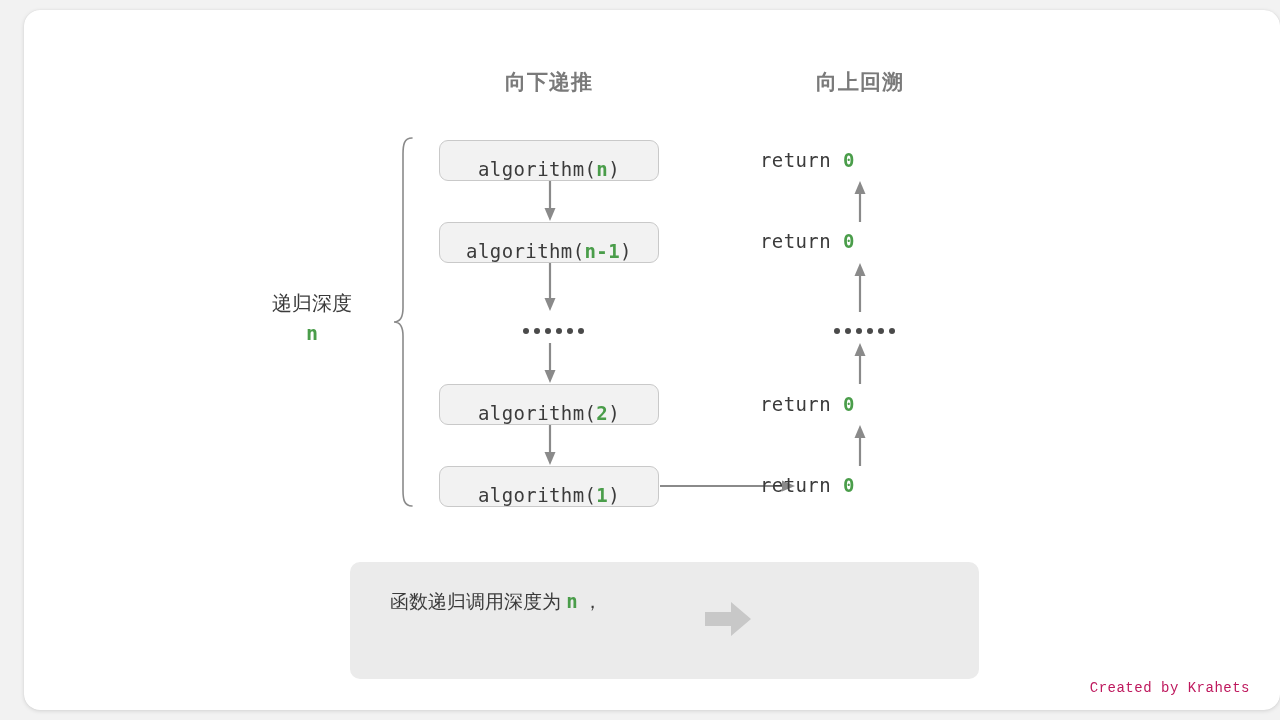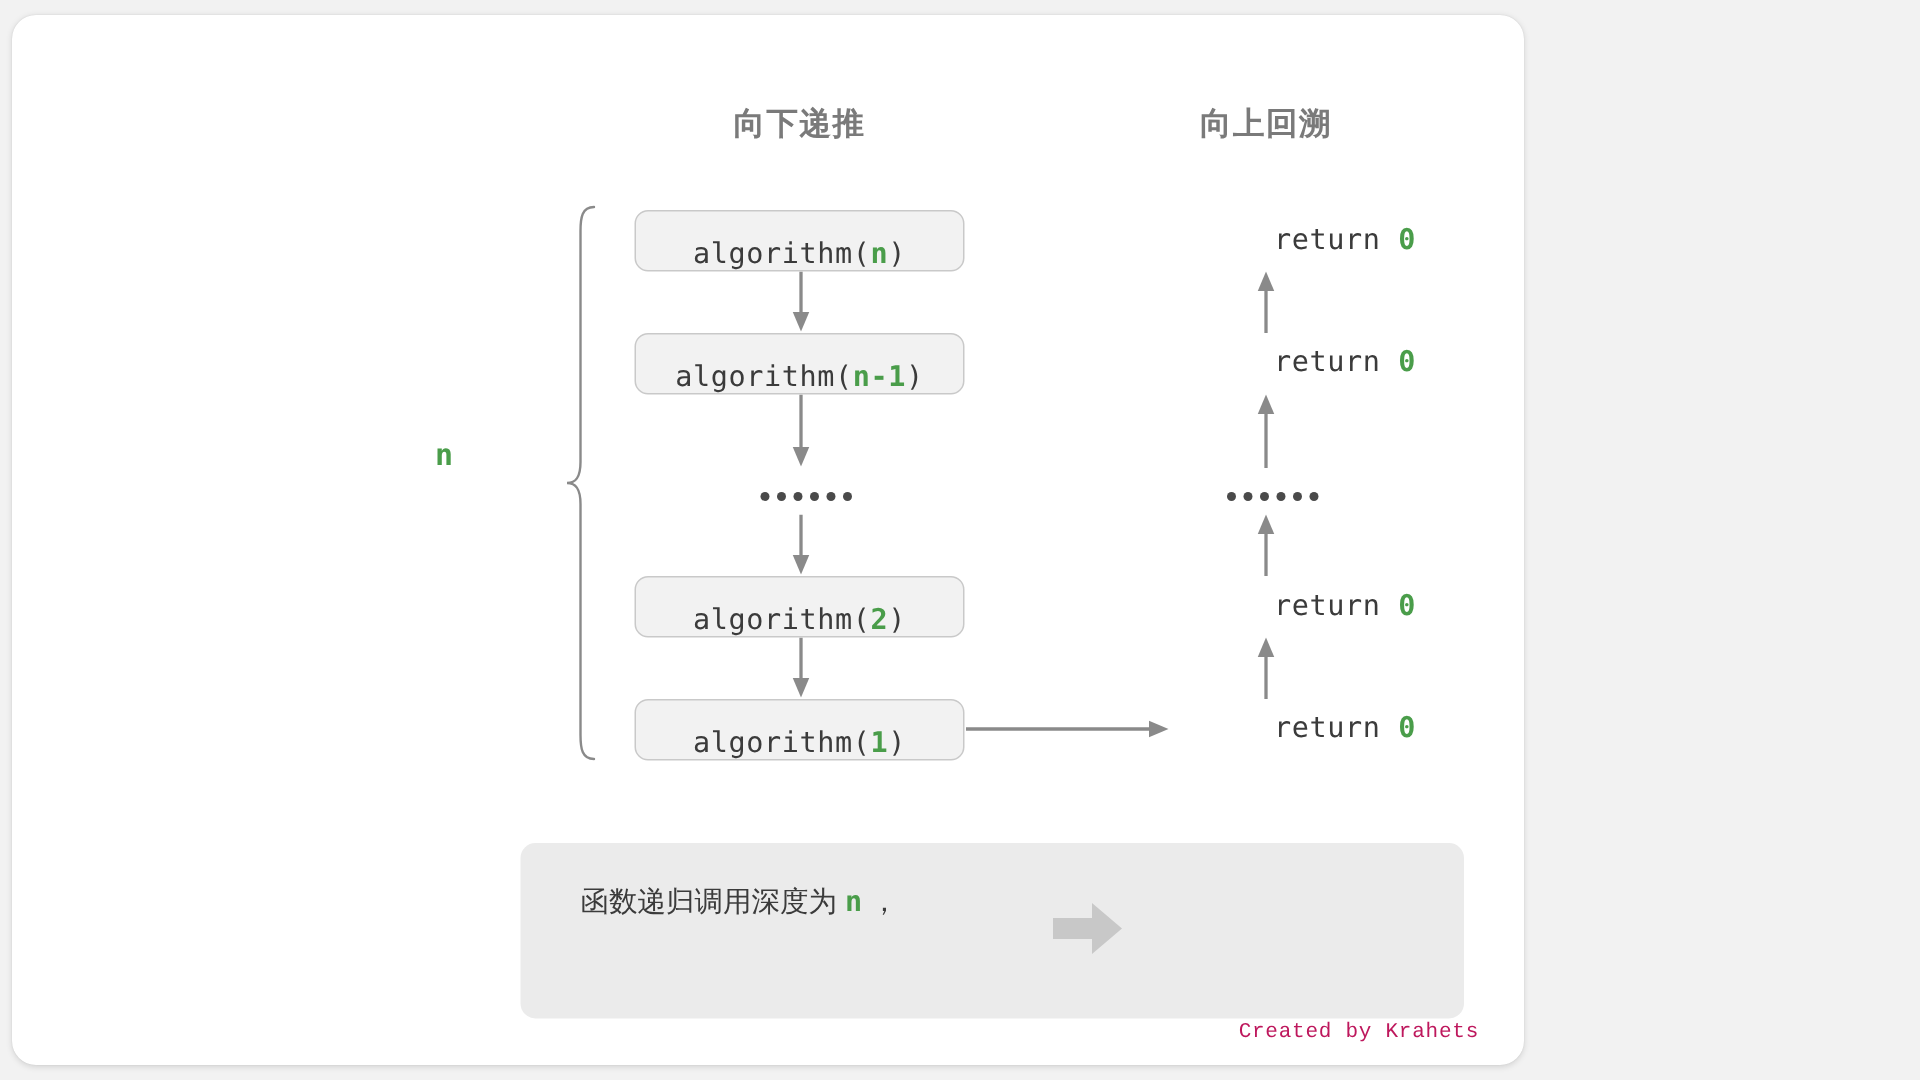--- a/index.html
+++ b/index.html
@@ -5,23 +5,23 @@
   html, body {
     margin: 0;
     padding: 0;
     width: 1280px;
     height: 720px;
     background: #f2f2f2;
     font-family: "Liberation Sans", sans-serif;
   }
   #card {
     position: absolute;
-    left: 8px;
+    left: 24px;
     top: 10px;
-    width: 1008px;
+    width: 1256px;
     height: 700px;
     background: #ffffff;
     border-radius: 16px;
     box-shadow: 0 1px 4px rgba(0,0,0,0.13), 0 0 1px rgba(0,0,0,0.10);
     overflow: hidden;
   }
   .abs { position: absolute; }
 
   
   .col-head {
@@ -51,21 +51,21 @@
   }
   .grn { color: #4a9d4a; font-weight: bold; }
 
   
   .ret {
     font-family: "DejaVu Sans Mono", "Liberation Mono", monospace;
     font-size: 19px;
     color: #3b3b3b;
     letter-spacing: 0.4px;
     white-space: nowrap;
-    text-align: right;
+    text-align: left;
   }
 
   
   .dots {
     display: flex;
     gap: 5px;
     align-items: center;
   }
   .dots i {
     display: block;
@@ -104,21 +104,20 @@
 
   
   #panel {
     position: absolute;
     left: 326px;
     top: 552px;
     width: 629px;
     height: 117px;
     background: #ebebeb;
     border-radius: 10px;
-    margin-left: 13px;
   }
   .panel-left {
     position: absolute;
     left: 40px;
     top: 21px;
     font-size: 19px;
     color: #3b3b3b;
     line-height: 37px;
     white-space: nowrap;
   }
@@ -160,20 +159,21 @@
 </style>
 </head>
 <body>
 
 <div id="card">
 
   <div class="abs col-head" style="left:425px; top:58px; width:200px;">向下递推</div>
   <div class="abs col-head" style="left:736px; top:58px; width:200px;">向上回溯</div>
 
   <div class="abs side-label" style="left:188px; top:278px; width:200px;">
+    <div class="t1">递归深度</div>
     <div class="t2">n</div>
   </div>
 
   <div class="abs" style="left:368px; top:126px;">
     <svg width="22" height="372" viewBox="0 0 22 372">
       <path d="M20 2 C12 2, 11 9, 11 18 L11 172 C11 182, 8 186, 2 186 C8 186, 11 190, 11 200 L11 354 C11 363, 12 370, 20 370" fill="none" stroke="#8a8a8a" stroke-width="1.6" stroke-linecap="round"></path>
     </svg>
   </div>
 
   <div class="abs call-box" style="left:415px; top:130px;">

